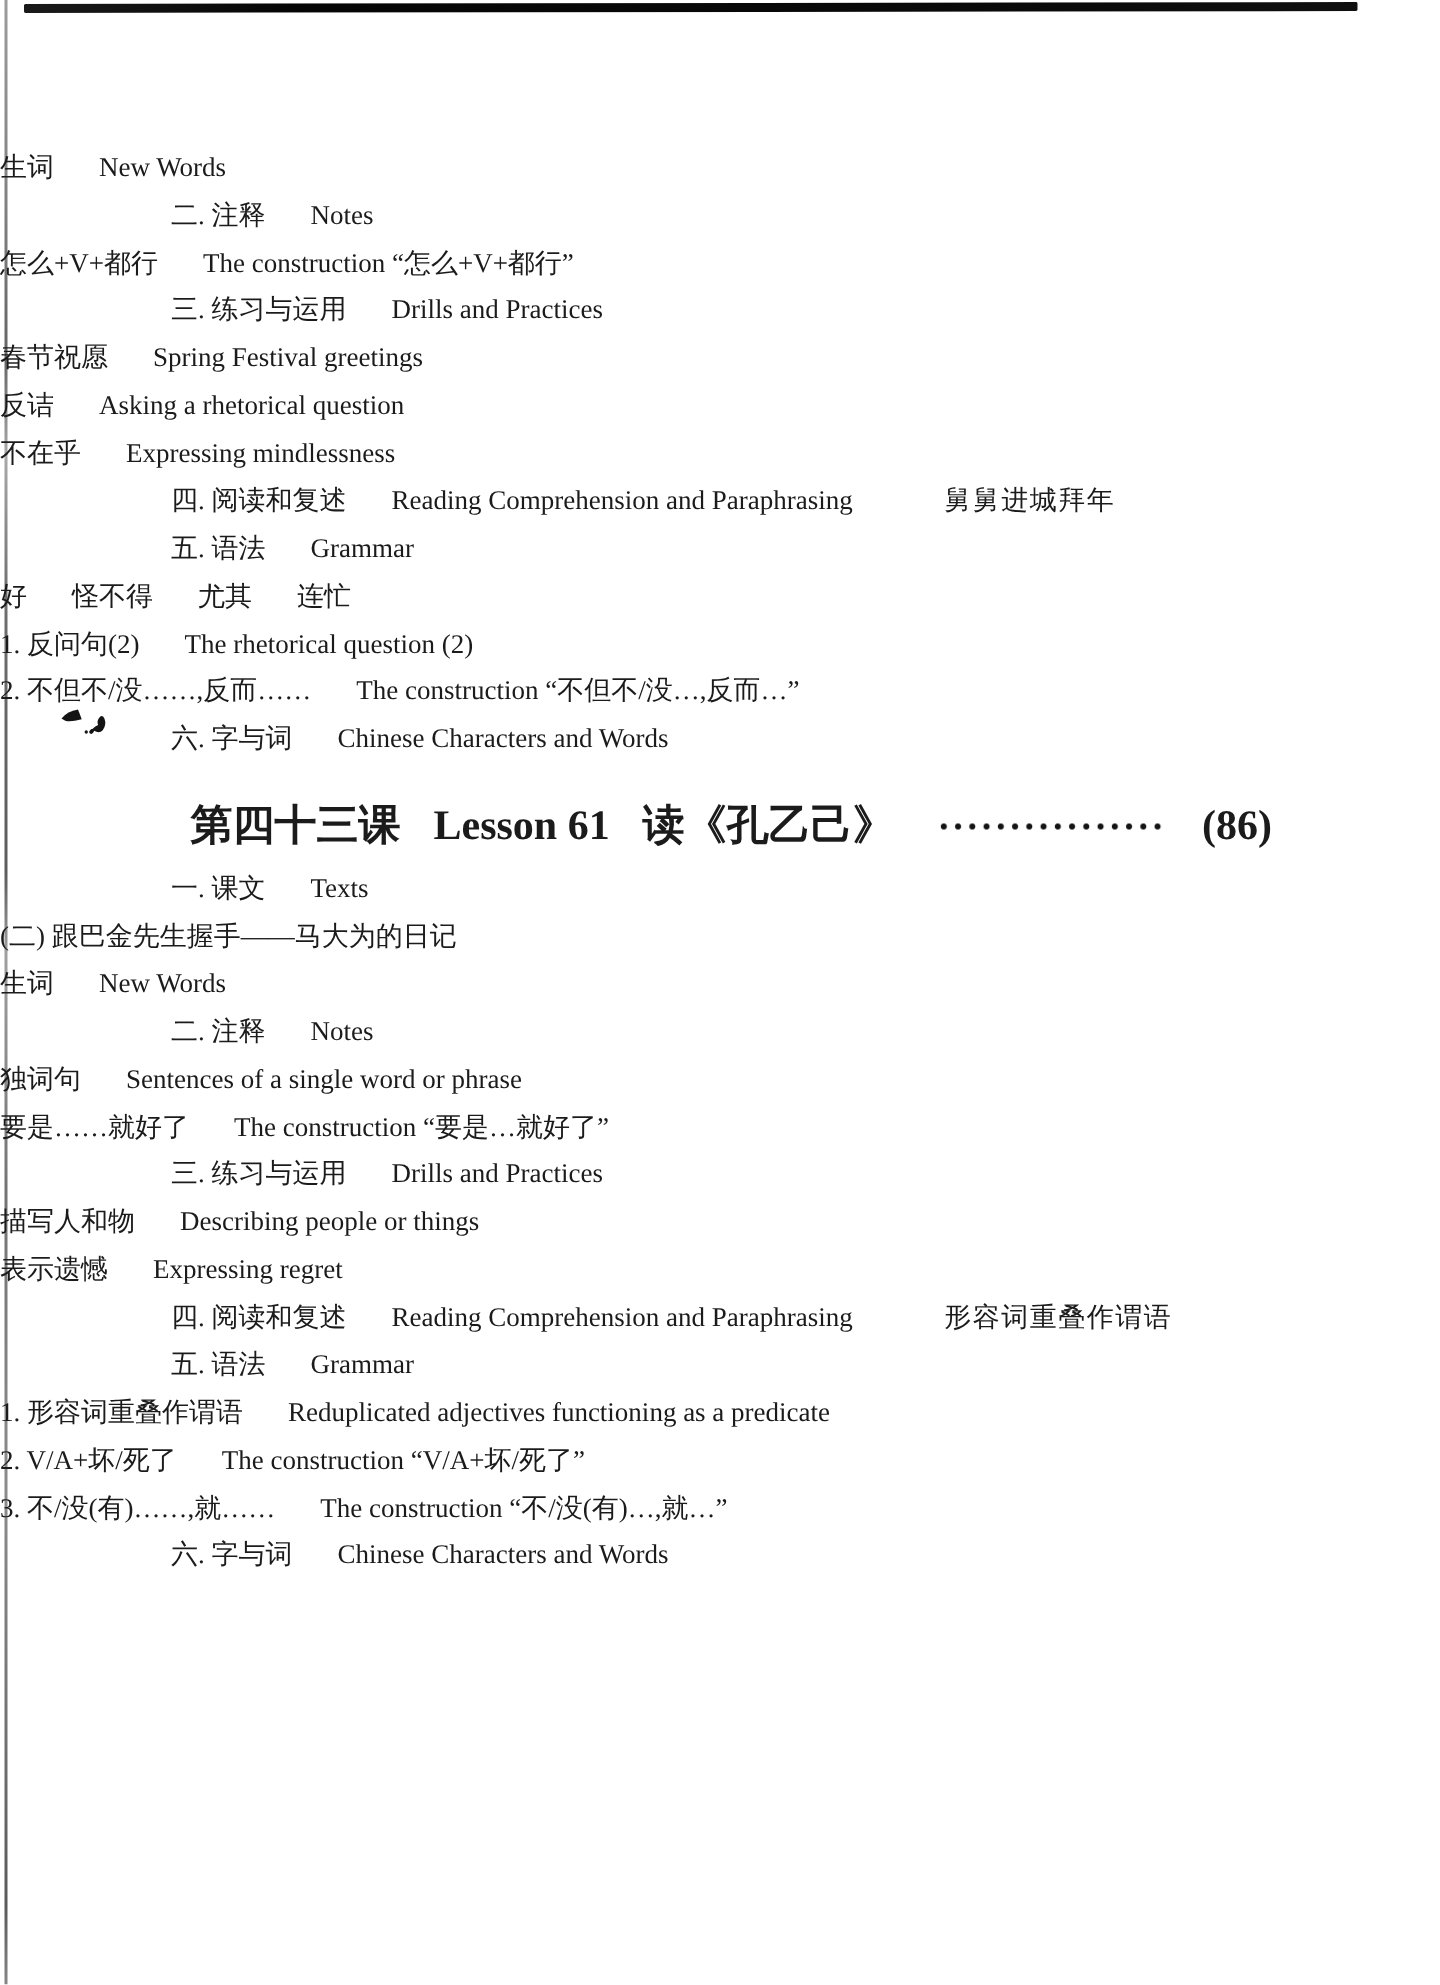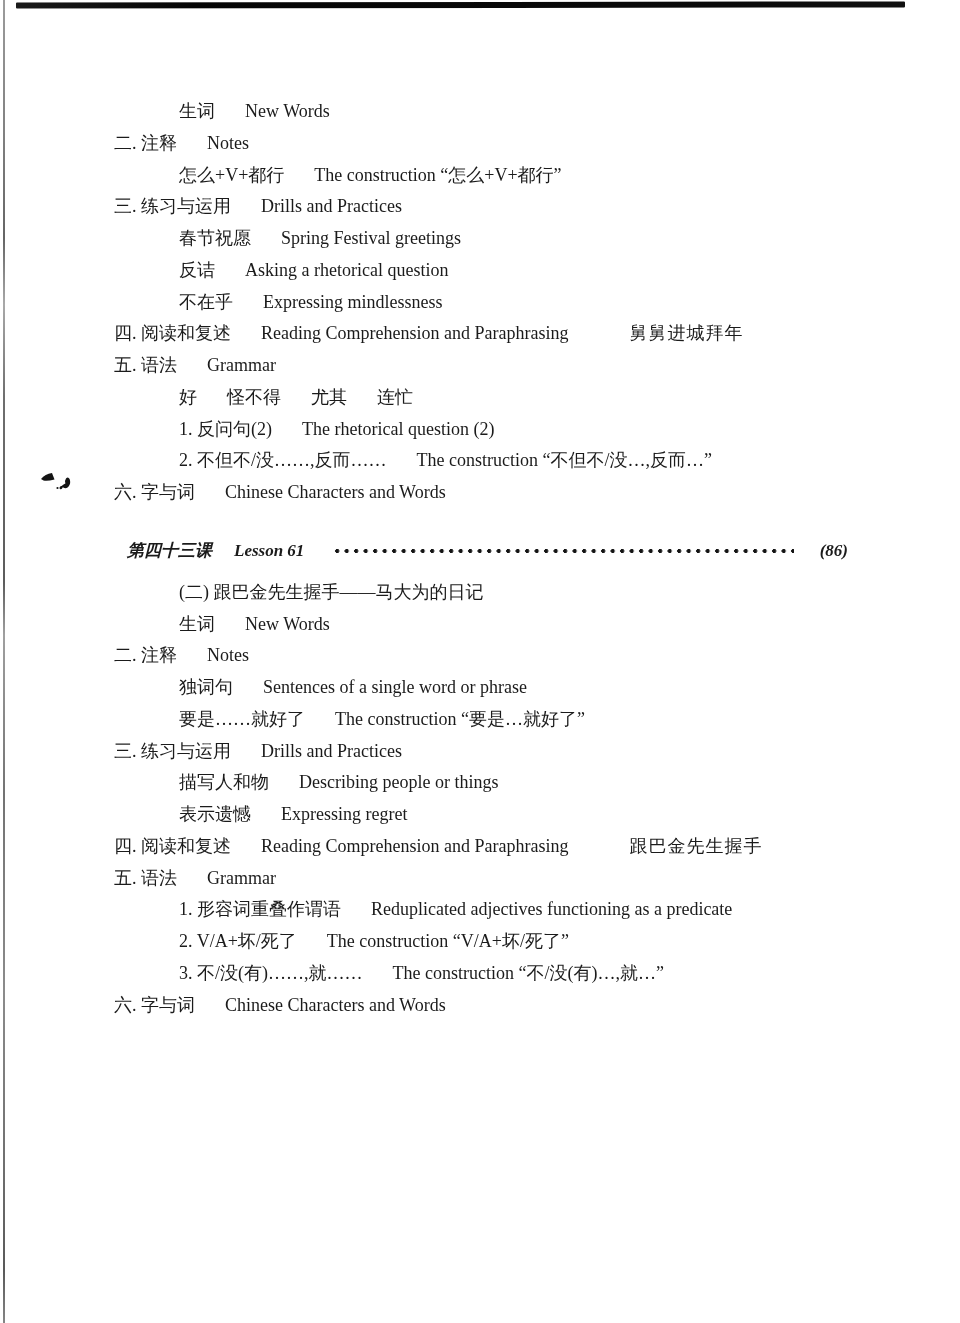--- a/index.html
+++ b/index.html
@@ -35,34 +35,33 @@
   
   #toc { position: absolute; top: 96px; left: 0; width: 960px; }
   .toc-line {
     display: flex; align-items: baseline;
     column-gap: 30px;
     line-height: 31.75px;
     font-size: 18px;
     white-space: pre;
   }
   .indent-1 { padding-left: 114px; }
-  .indent-2 { padding-left: 179px; }
+  .indent-2 { }
   .seg { white-space: pre; }
   .kai { letter-spacing: 1px; margin-left: 31px; }
 
   .lesson-heading {
     display: flex; align-items: flex-start;
     column-gap: 22px;
     padding-left: 127px;
     width: 848px; box-sizing: border-box;
-    font-size: 17px; font-weight: bold;
+    font-size: 28px; font-weight: bold;
     line-height: 44px;
     margin-top: 20px; margin-bottom: 4px;
     white-space: pre;
-    font-style: italic;
   }
   .dot-leader {
     flex: 1 1 auto;
     align-self: center;
     height: 8px;
     margin: 0 4px 0 8px;
     background-image: radial-gradient(circle at 3.2px 4px, #141414 1.8px, transparent 2.3px);
     background-size: 9.5px 8px;
     background-repeat: repeat-x;
   }
@@ -92,30 +91,31 @@
         <div class="toc-line indent-2"><span class="seg">反诘</span><span class="seg">Asking a rhetorical question</span></div>
         <div class="toc-line indent-2"><span class="seg">不在乎</span><span class="seg">Expressing mindlessness</span></div>
         <div class="toc-line indent-1"><span class="seg">四. 阅读和复述</span><span class="seg">Reading Comprehension and Paraphrasing</span><span class="seg kai">舅舅进城拜年</span></div>
         <div class="toc-line indent-1"><span class="seg">五. 语法</span><span class="seg">Grammar</span></div>
         <div class="toc-line indent-2"><span class="seg">好</span><span class="seg">怪不得</span><span class="seg">尤其</span><span class="seg">连忙</span></div>
         <div class="toc-line indent-2"><span class="seg">1. 反问句(2)</span><span class="seg">The rhetorical question (2)</span></div>
         <div class="toc-line indent-2"><span class="seg">2. 不但不/没……,反而……</span><span class="seg">The construction “不但不/没…,反而…”</span></div>
         <div class="toc-line indent-1"><span class="seg">六. 字与词</span><span class="seg">Chinese Characters and Words</span></div>
       </div>
       <div class="toc-section">
-        <div class="lesson-heading"><span class="seg">第四十三课</span><span class="seg">Lesson 61</span><div class="dot-leader"></div><span class="seg page-number">(86)</span></div>
+        <div class="lesson-heading"><span class="seg">第四十三课</span><span class="seg">Lesson 61</span><span class="seg">读《孔乙己》</span><div class="dot-leader"></div><span class="seg page-number">(86)</span></div>
+        <div class="toc-line indent-1"><span class="seg">一. 课文</span><span class="seg">Texts</span></div>
         <div class="toc-line indent-2"><span class="seg">(二) 跟巴金先生握手——马大为的日记</span></div>
         <div class="toc-line indent-2"><span class="seg">生词</span><span class="seg">New Words</span></div>
         <div class="toc-line indent-1"><span class="seg">二. 注释</span><span class="seg">Notes</span></div>
         <div class="toc-line indent-2"><span class="seg">独词句</span><span class="seg">Sentences of a single word or phrase</span></div>
         <div class="toc-line indent-2"><span class="seg">要是……就好了</span><span class="seg">The construction “要是…就好了”</span></div>
         <div class="toc-line indent-1"><span class="seg">三. 练习与运用</span><span class="seg">Drills and Practices</span></div>
         <div class="toc-line indent-2"><span class="seg">描写人和物</span><span class="seg">Describing people or things</span></div>
         <div class="toc-line indent-2"><span class="seg">表示遗憾</span><span class="seg">Expressing regret</span></div>
-        <div class="toc-line indent-1"><span class="seg">四. 阅读和复述</span><span class="seg">Reading Comprehension and Paraphrasing</span><span class="seg kai">跟巴金先生握手</span></div>
+        <div class="toc-line indent-1"><span class="seg">四. 阅读和复述</span><span class="seg">Reading Comprehension and Paraphrasing</span><span class="seg kai">形容词重叠作谓语</span></div>
         <div class="toc-line indent-1"><span class="seg">五. 语法</span><span class="seg">Grammar</span></div>
         <div class="toc-line indent-2"><span class="seg">1. 形容词重叠作谓语</span><span class="seg">Reduplicated adjectives functioning as a predicate</span></div>
         <div class="toc-line indent-2"><span class="seg">2. V/A+坏/死了</span><span class="seg">The construction “V/A+坏/死了”</span></div>
         <div class="toc-line indent-2"><span class="seg">3. 不/没(有)……,就……</span><span class="seg">The construction “不/没(有)…,就…”</span></div>
         <div class="toc-line indent-1"><span class="seg">六. 字与词</span><span class="seg">Chinese Characters and Words</span></div>
       </div>
     </div>
 
 </div>
 

